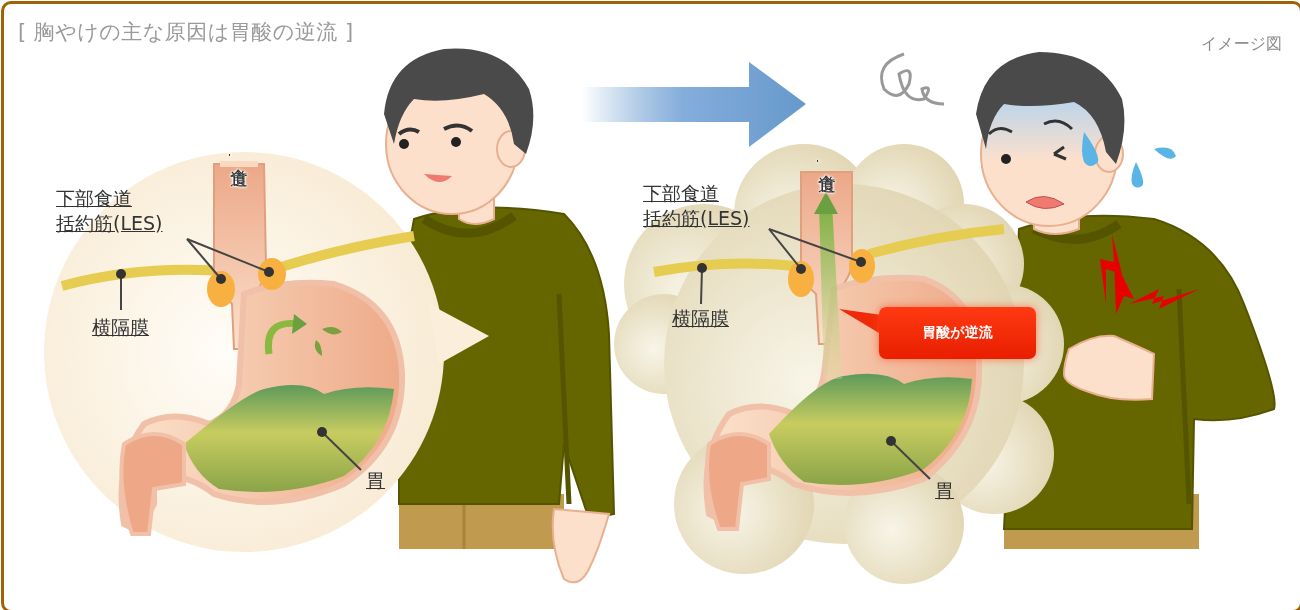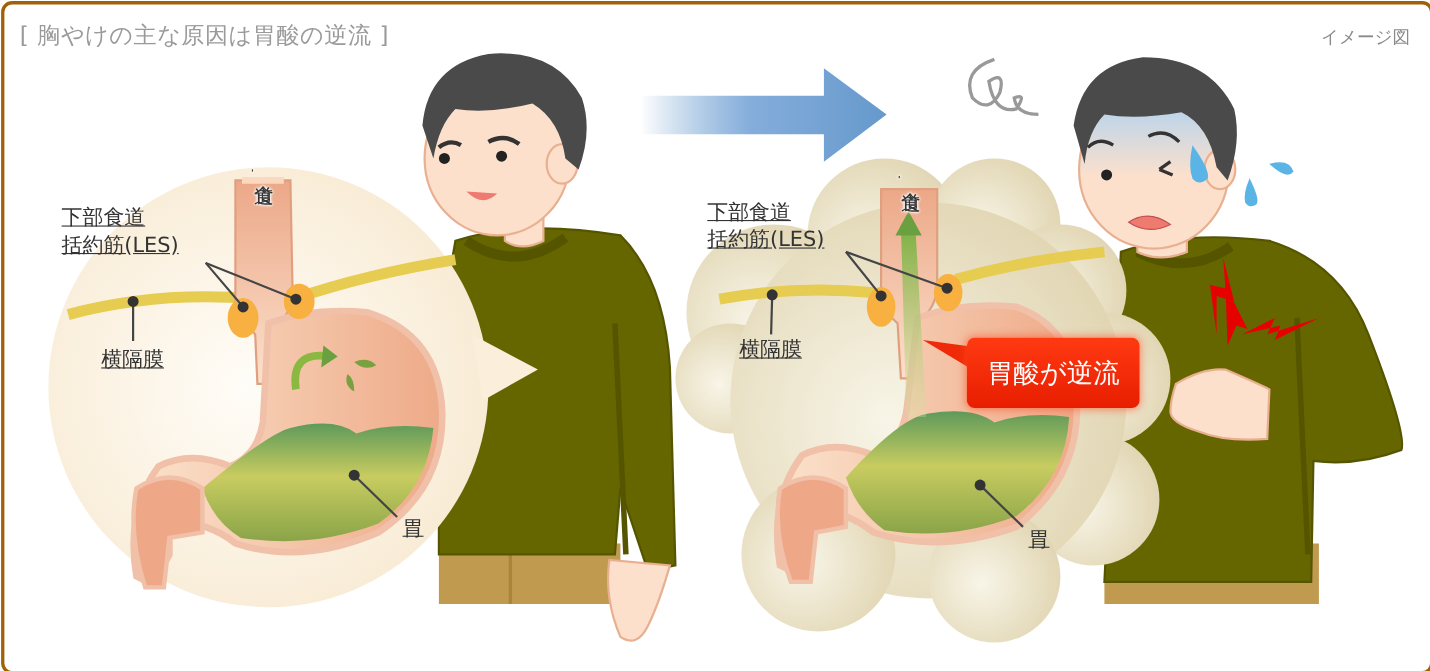--- a/index.html
+++ b/index.html
@@ -1,23 +1,23 @@
 <!DOCTYPE html>
 <html><head>
 <meta charset="utf-8">
 <style>
   html,body{margin:0;padding:0;background:#fff;}
   body{width:1300px;height:610px;overflow:hidden;font-family:"DejaVu Sans","Liberation Sans",sans-serif;}
   .frame{position:absolute;left:1px;top:1px;width:1296px;height:606px;border:3px solid #a16207;border-radius:10px;background:#fff;overflow:hidden;}
   .title{position:absolute;left:14px;top:14px;font-size:21px;color:#9a9a9a;letter-spacing:0.5px;}
-  .image-note{position:absolute;right:18px;top:20px;font-size:16px;color:#8a8a8a;margin-left:10px;}
+  .image-note{position:absolute;right:18px;top:30px;font-size:16px;color:#8a8a8a;margin-left:10px;}
   svg.art{position:absolute;left:0;top:0;}
   .lbl{position:absolute;font-size:19px;color:#333;line-height:23px;white-space:nowrap;text-decoration:underline;}
   .lbl.v{writing-mode:vertical-rl;font-size:18px;letter-spacing:1px;color:#333;text-shadow:0 0 3px #fff,0 0 3px #fff,0 0 2px #fff;}
-  .callout{position:absolute;left:875px;top:303px;width:157px;height:64px;border-radius:7px;background:linear-gradient(#ff3a12,#e81e00);box-shadow:0 0 8px rgba(255,80,40,0.7);color:#fff;font-size:24px;font-weight:normal;display:flex;align-items:center;justify-content:center;}
+  .callout{position:absolute;left:875px;top:303px;width:157px;height:52px;border-radius:7px;background:linear-gradient(#ff3a12,#e81e00);box-shadow:0 0 8px rgba(255,80,40,0.7);color:#fff;font-size:14px;font-weight:bold;display:flex;align-items:center;justify-content:center;}
 </style>
 </head>
 <body>
 
 <div class="frame">
 
   <svg class="art" width="1300" height="610" viewBox="0 0 1300 610">
     <defs>
       <linearGradient id="arrowGrad" x1="0" x2="1">
         <stop offset="0" stop-color="#6699cc" stop-opacity="0"></stop>

